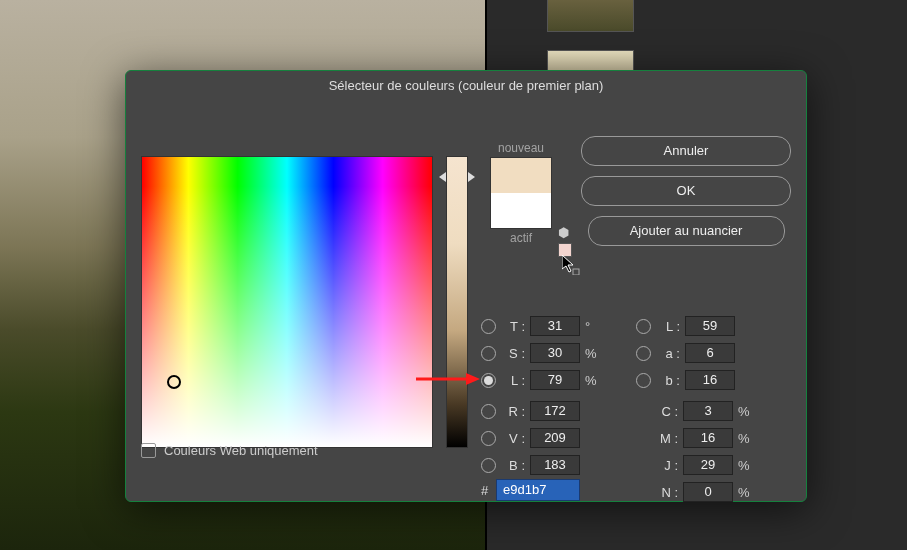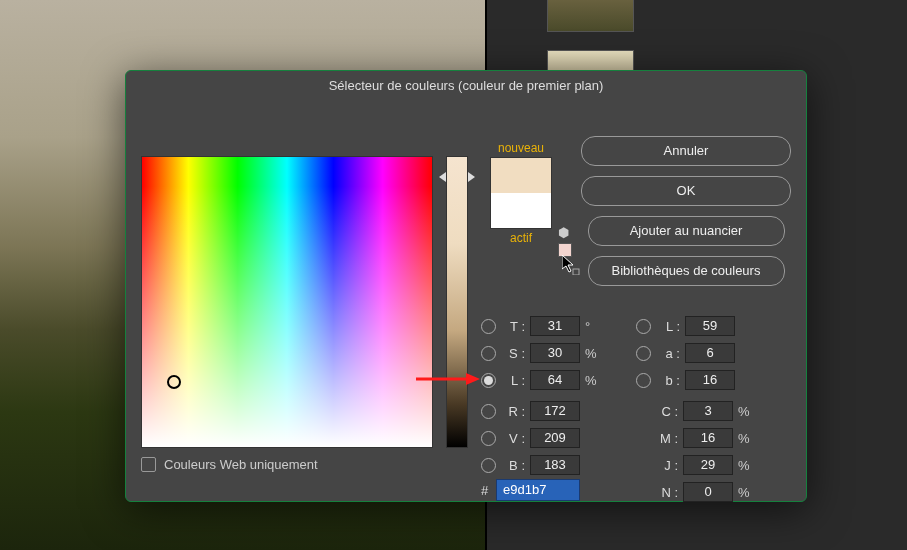--- a/index.html
+++ b/index.html
@@ -14,40 +14,40 @@
     background:
       linear-gradient(to top, rgba(255,255,255,1) 0%, rgba(255,255,255,0) 90%),
       linear-gradient(to right, red 0%, #ff0 16%, lime 33%, cyan 50%, blue 66%, magenta 83%, red 100%);
   }
   .field .marker{position:absolute;width:10px;height:10px;border:2px solid #000;border-radius:50%;background:transparent;}
   .slider{position:absolute;left:320px;top:55px;width:20px;height:290px;border:1px solid #333;background:linear-gradient(to bottom,#f5e4cf 0%,#efdcc0 30%,#c4a880 60%,#4a3a25 85%,#000 100%);}
   .slider .tri{position:absolute;width:0;height:0;border-top:5px solid transparent;border-bottom:5px solid transparent;}
   .slider .tri.l{left:-8px;border-right:7px solid #ddd;}
   .slider .tri.r{right:-8px;border-left:7px solid #ddd;}
   .swatches{position:absolute;left:355px;top:40px;width:80px;}
-  .swatches .lbl{font-size:12px;color:#eab308;text-align:center;}
+  .swatches .lbl{font-size:12px;color:#a3a3a3;text-align:center;}
   .sw-box{width:60px;height:70px;border:1px solid #333;margin:2px auto;}
   .sw-new{height:35px;background:#f1ddc1;}
   .sw-cur{height:35px;background:#fff;}
   .cube-icon{position:absolute;left:432px;top:124px;font-size:13px;color:#ccc;}
   .mini-sw{position:absolute;left:432px;top:142px;width:12px;height:12px;background:#f3d5cf;border:1px solid #555;}
   .cursor{position:absolute;left:436px;top:154px;pointer-events:none;}
   .cursor svg{display:block;}
   .buttons{position:absolute;right:15px;top:35px;width:210px;}
   .btn{display:block;height:28px;line-height:28px;text-align:center;color:#eee;background:#454545;border:1px solid #999;border-radius:14px;margin-bottom:10px;cursor:pointer;font-size:13px;}
   .btn.small{width:195px;margin:8px auto 10px;}
   .numrow{position:absolute;display:flex;align-items:center;gap:5px;font-size:13px;color:#ddd;}
   .radio{width:13px;height:13px;border:1px solid #aaa;border-radius:50%;display:inline-block;vertical-align:middle;position:relative;flex:none;}
   .radio.sel::after{content:"";position:absolute;inset:2px;border-radius:50%;background:#ddd;}
   .numlbl{width:24px;text-align:right;}
   .numin{width:40px;height:18px;line-height:18px;background:#3a3a3a;border:1px solid #222;color:#eee;text-align:center;padding:0 4px;font-size:13px;}
   .unit{width:12px;color:#ccc;}
   .hexlbl{position:absolute;left:355px;top:382px;}
   .hexin{position:absolute;left:370px;top:378px;width:70px;height:20px;line-height:20px;background:#2863b8;color:#fff;border:1px solid #1a3a70;padding:0 6px;font-size:13px;}
-  .webonly{position:absolute;left:15px;top:356px;display:flex;align-items:center;gap:8px;color:#ccc;font-size:13px;}
+  .webonly{position:absolute;left:15px;top:342px;display:flex;align-items:center;gap:8px;color:#ccc;font-size:13px;}
   .chk{width:13px;height:13px;border:1px solid #999;border-radius:2px;flex:none;}
   .arrow{position:absolute;left:290px;top:270px;width:60px;pointer-events:none;}
   .arrow svg{display:block;}
 </style>
 </head>
 <body>
 
 <div class="bg"></div>
 
 <div class="right-panel">
@@ -83,39 +83,38 @@
       <svg width="18" height="20">
           <path d="M0 0 L0 14 L4 11 L7 17 L9 16 L6 10 L11 10 Z" fill="#000" stroke="#fff" stroke-width="1"></path>
           <rect x="11" y="14" width="6" height="6" fill="none" stroke="#aaa"></rect>
         </svg>
     </span>
 
     <div class="buttons">
       <div class="btn">Annuler</div>
       <div class="btn">OK</div>
       <div class="btn small">Ajouter au nuancier</div>
-      <div class="btn small">Bibliothèques de couleurs</div>
     </div>
 
     <div class="numrow" style="left:355px;top:215px">
       <span class="radio"></span>
       <span class="numlbl">T :</span>
       <span class="numin">31</span>
       <span class="unit">°</span>
     </div>
     <div class="numrow" style="left:355px;top:242px">
       <span class="radio"></span>
       <span class="numlbl">S :</span>
       <span class="numin">30</span>
       <span class="unit">%</span>
     </div>
     <div class="numrow" style="left:355px;top:269px">
       <span class="radio sel"></span>
       <span class="numlbl">L :</span>
-      <span class="numin">64</span>
+      <span class="numin">79</span>
       <span class="unit">%</span>
     </div>
 
     <div class="numrow" style="left:355px;top:300px">
       <span class="radio"></span>
       <span class="numlbl">R :</span>
       <span class="numin">172</span>
     </div>
     <div class="numrow" style="left:355px;top:327px">
       <span class="radio"></span>

